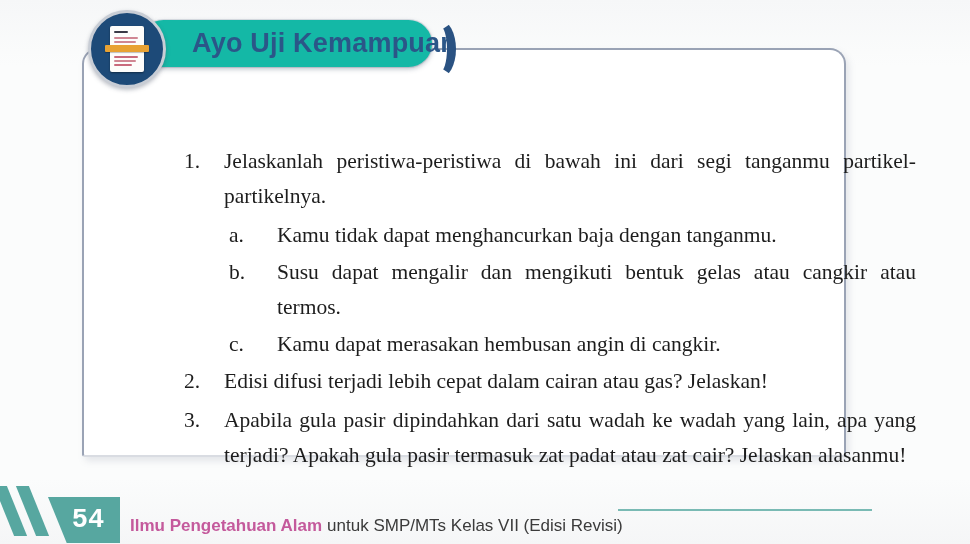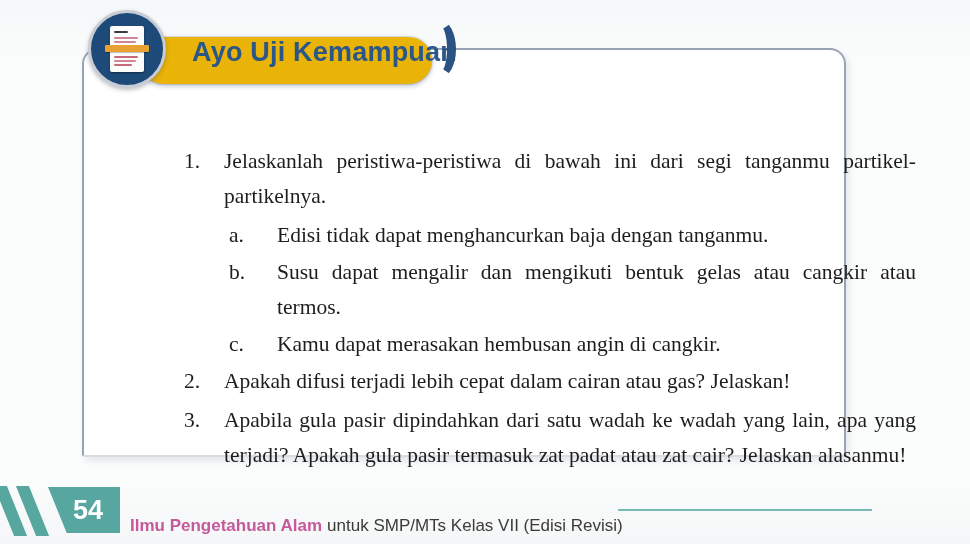--- a/index.html
+++ b/index.html
@@ -13,24 +13,24 @@
   .content-box{
     position:absolute;left:82px;top:48px;width:764px;height:409px;
     box-sizing:border-box;background:#ffffff;
     border:2px solid #9aa3b5;border-bottom:2px solid #d9dce2;
     border-radius:16px 16px 3px 3px;
     box-shadow:3px 4px 7px rgba(120,130,150,.18);
   }
 
   
   .header-pill{
-    position:absolute;left:140px;top:37px;width:292px;height:47px;
-    background:#eab308;border-radius:26px;
+    position:absolute;left:140px;top:20px;width:292px;height:47px;
+    background:#14b8a6;border-radius:26px;
     box-shadow:0 2px 5px rgba(60,75,100,.35),0 0 0 1px rgba(200,205,215,.55);
-    display:flex;align-items:flex-start;
+    display:flex;align-items:center;
   }
   .header-title{
     padding-left:52px;font-size:27px;font-weight:bold;color:#2b5688;
     letter-spacing:.2px;white-space:nowrap;
   }
   .header-bracket{
     position:absolute;left:424px;top:20px;width:32px;height:58px;
     border-radius:50%;border:6px solid transparent;
     border-right:9px solid #2a5282;box-sizing:border-box;
   }
@@ -66,24 +66,24 @@
   .sub-row{display:flex;margin:2px 0 2px 45px;}
   .sub-label{flex:0 0 48px;}
   .sub-text{flex:1;text-align:justify;}
 
   
   .footer{position:absolute;left:0;top:484px;width:970px;height:56px;}
   .stripe{position:absolute;top:2px;width:13px;height:50px;background:#57a7a0;transform:skewX(22deg);}
   .stripe-1{left:4px;}
   .stripe-2{left:26px;}
   .page-badge{
-    position:absolute;left:48px;top:3px;width:72px;height:46px;
+    position:absolute;left:48px;top:13px;width:72px;height:46px;
     background:#57a7a0;
     clip-path:polygon(0 0,100% 0,100% 100%,26% 100%);
-    display:flex;align-items:center;justify-content:center;
+    display:flex;align-items:center;justify-content:center;font-family:Liberation Mono, monospace;
   }
   .page-num{color:#ffffff;font-size:27px;font-weight:bold;padding-left:8px;}
   .book-line{
     position:absolute;left:130px;top:0;height:52px;display:flex;align-items:flex-end;
     font-size:17px;white-space:nowrap;
   }
   .book-title{color:#c45a9c;font-weight:bold;}
   .book-subtitle{color:#3b3b3b;margin-left:5px;}
   .footer-rule{
     position:absolute;left:618px;top:25px;width:254px;height:2px;background:#79bab4;
@@ -95,36 +95,36 @@
 <div class="content-box">
   <div class="questions">
 
     <div class="q-row">
       <span class="q-num">1.</span>
       <div class="q-text">Jelaskanlah peristiwa-peristiwa di bawah ini dari segi tanganmu partikel- partikelnya.</div>
     </div>
 
     <div class="sub-row">
       <span class="sub-label">a.</span>
-      <div class="sub-text">Edisi tidak dapat menghancurkan baja dengan tanganmu.</div>
+      <div class="sub-text">Kamu tidak dapat menghancurkan baja dengan tanganmu.</div>
     </div>
 
     <div class="sub-row">
       <span class="sub-label">b.</span>
       <div class="sub-text">Susu dapat mengalir dan mengikuti bentuk gelas atau cangkir atau termos.</div>
     </div>
 
     <div class="sub-row">
       <span class="sub-label">c.</span>
       <div class="sub-text">Kamu dapat merasakan hembusan angin di cangkir.</div>
     </div>
 
     <div class="q-row">
       <span class="q-num">2.</span>
-      <div class="q-text">Apakah difusi terjadi lebih cepat dalam cairan atau gas? Jelaskan!</div>
+      <div class="q-text">Edisi difusi terjadi lebih cepat dalam cairan atau gas? Jelaskan!</div>
     </div>
 
     <div class="q-row">
       <span class="q-num">3.</span>
       <div class="q-text">Apabila gula pasir dipindahkan dari satu wadah ke wadah yang lain, apa yang terjadi? Apakah gula pasir termasuk zat padat atau zat cair? Jelaskan alasanmu!</div>
     </div>
 
   </div>
 </div>
 

